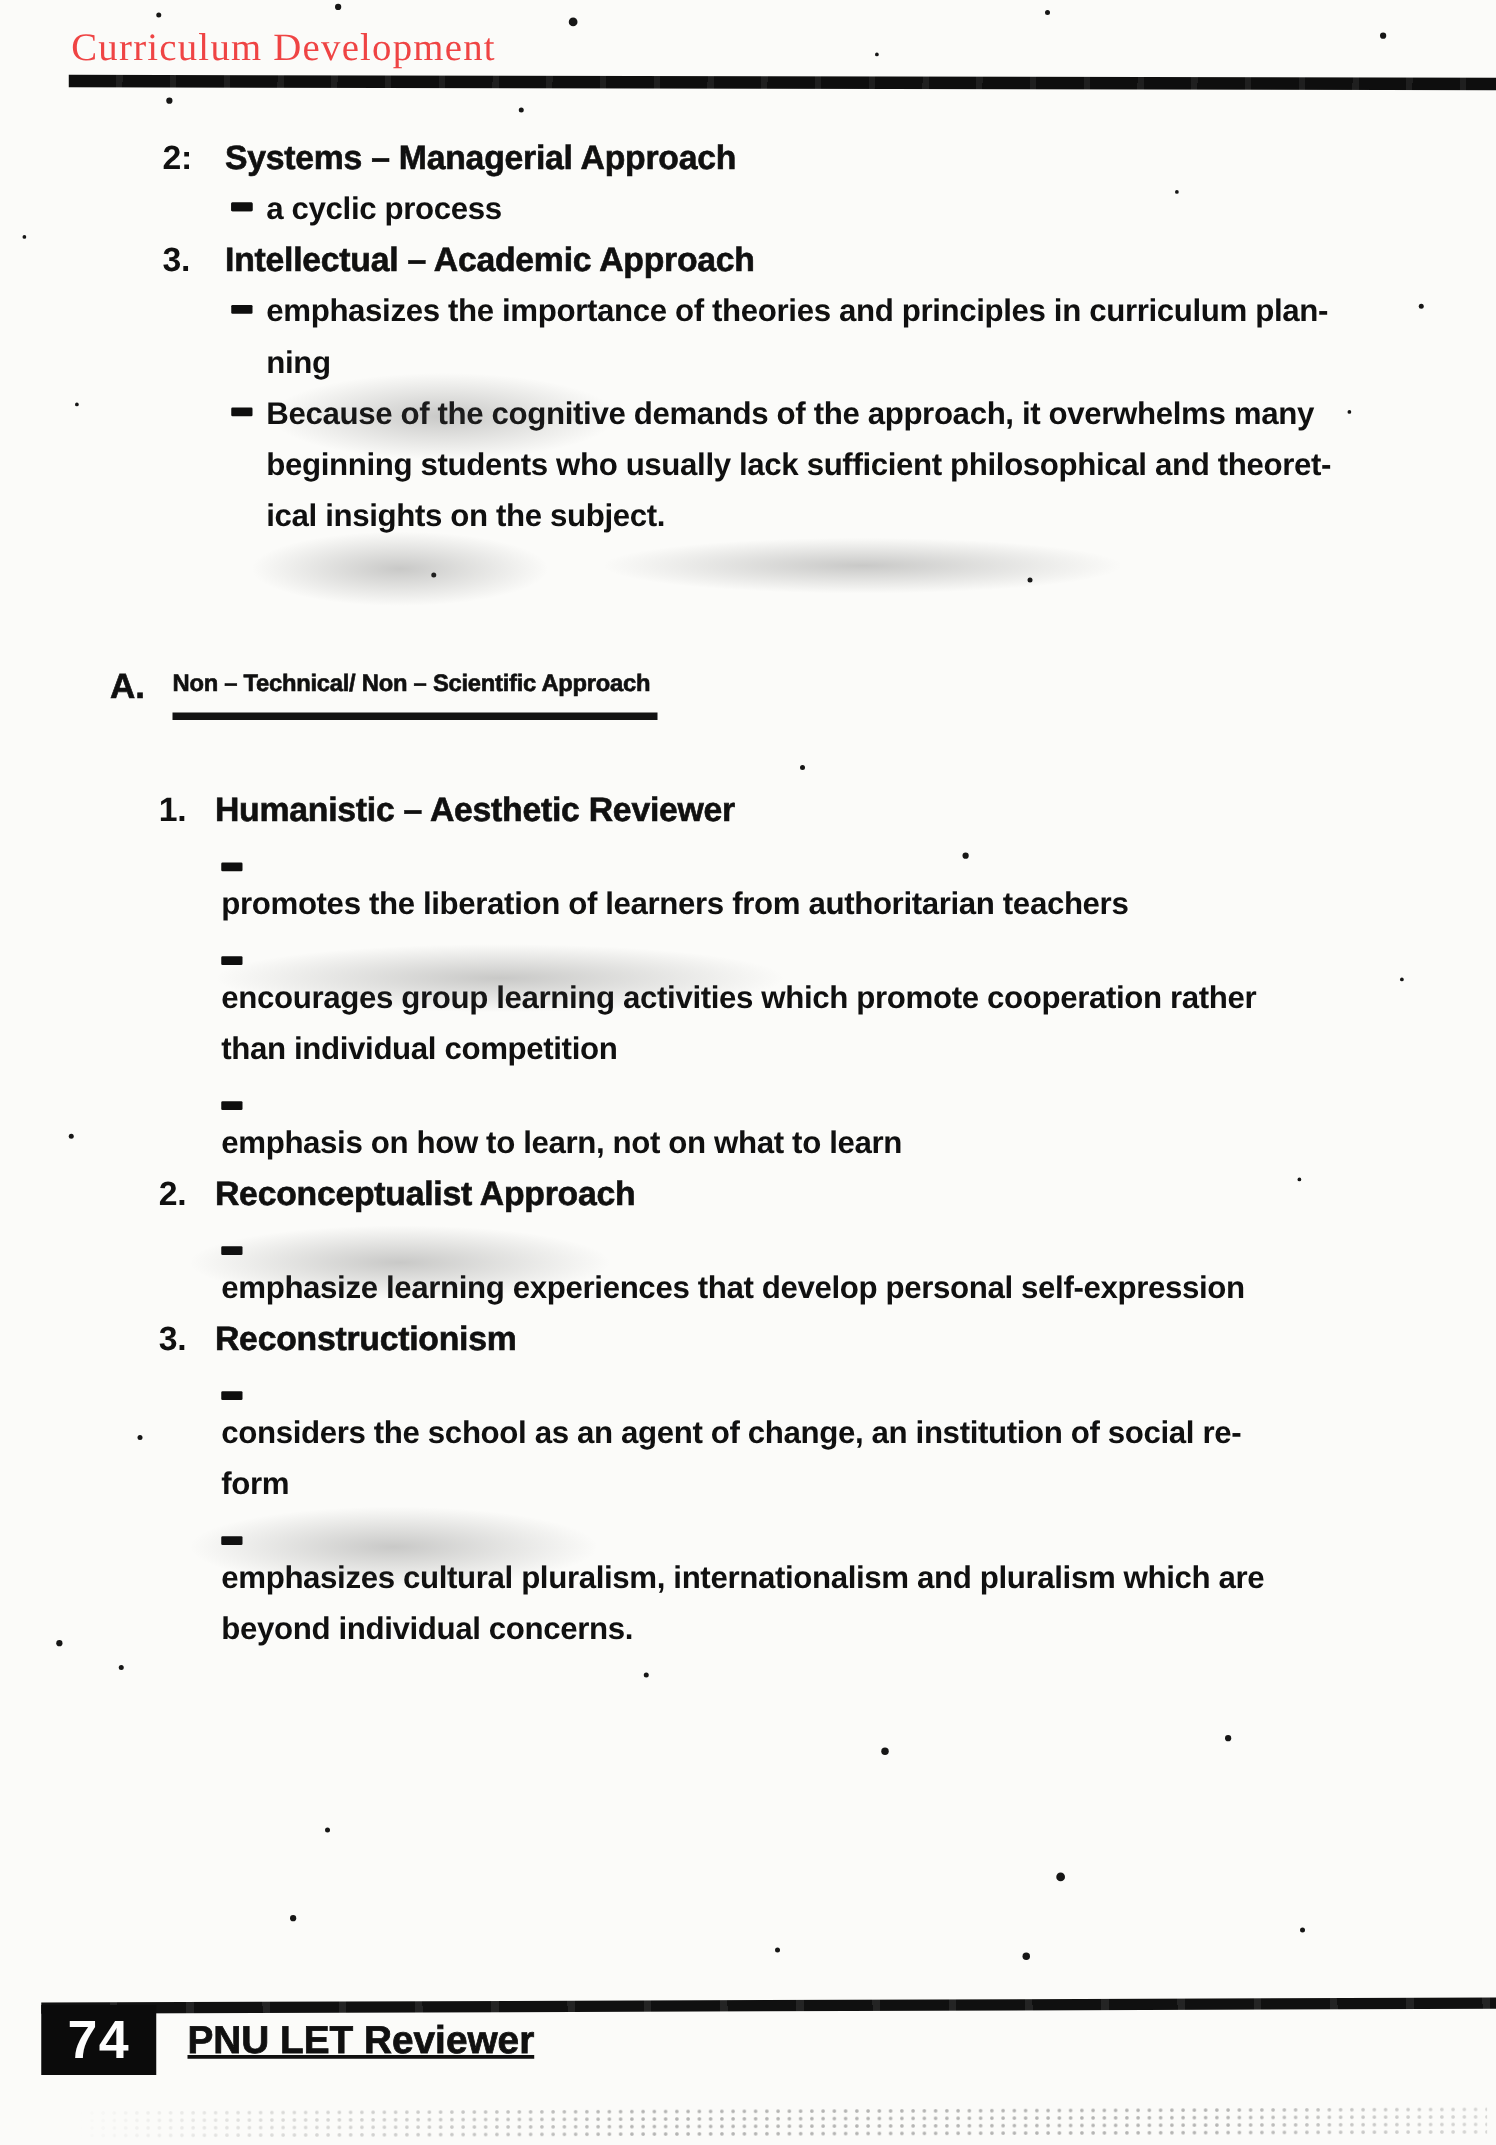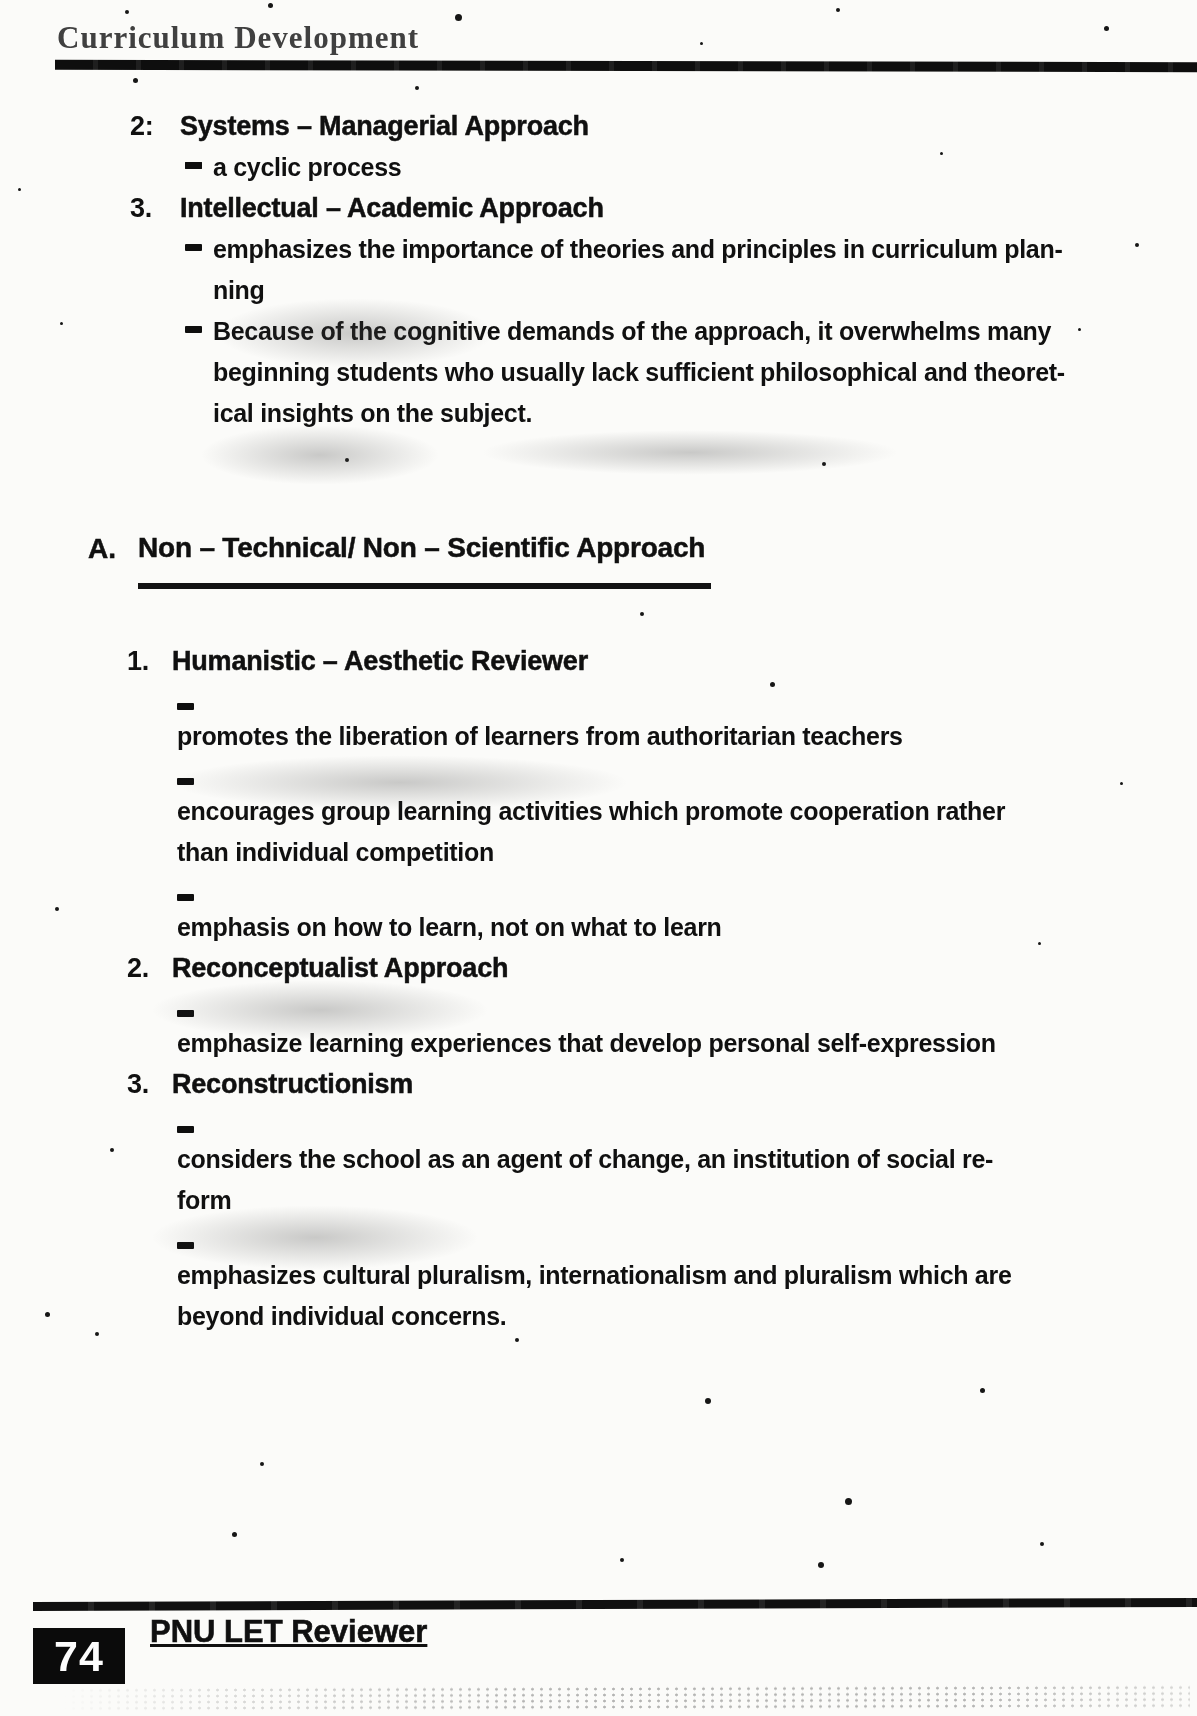--- a/index.html
+++ b/index.html
@@ -8,22 +8,22 @@
     background:#fbfbf9;
     position:relative;
     overflow:hidden;
     font-family:"Liberation Sans", sans-serif;
     color:#101010;
   }
   
   .page-header-title {
     position:absolute; left:57px; top:20px;
     font-family:"Liberation Serif", serif;
-    font-weight:bold; font-size:31px; letter-spacing:1px;
-    color:#404040;
+    font-weight:normal; font-size:31px; letter-spacing:1px;
+    color:#ef4444;
   }
   .header-rule {
     position:absolute; left:55px; top:61px; width:1142px; height:10px;
     background:repeating-linear-gradient(90deg,#0e0e0e 0 38px,#1f1f1f 38px 43px);
     transform:rotate(0.12deg);
   }
   
   .content { position:absolute; top:106px; left:0; right:0; }
   .num-item { display:flex; margin-left:130px; margin-right:30px; }
   .list2 .num-item { margin-left:127px; }
@@ -46,36 +46,36 @@
   }
   .bullet-text {
     font-weight:bold; font-size:25px; line-height:41px;
     letter-spacing:-0.3px; white-space:pre-line;
   }
   
   .section-heading { display:flex; margin-top:95px; margin-left:88px; }
   .section-label { flex:0 0 50px; font-weight:bold; font-size:28px; line-height:40px;
     -webkit-text-stroke:0.5px #101010; }
   .section-title {
-    display:inline-block; font-weight:bold; font-size:28px; line-height:38px;
+    display:inline-block; font-weight:bold; font-size:19px; line-height:38px;
     letter-spacing:-0.2px; -webkit-text-stroke:0.5px #101010;
-    border-bottom:6px solid #131313; padding-bottom:16px; padding-right:6px;
+    border-bottom:6px solid #131313; padding-bottom:3px; padding-right:6px;
   }
   .list2 { margin-top:52px; }
   
   .footer-rule {
     position:absolute; left:33px; top:1600px; width:1164px; height:9px;
     background:repeating-linear-gradient(90deg,#101010 0 55px,#242424 55px 61px);
     transform:rotate(-0.2deg);
   }
   .page-number-box {
     position:absolute; left:33px; top:1604px; width:92px; height:56px;
     background:#0b0b0b; color:#fdfdfd;
     display:flex; align-items:center; justify-content:center;
-    font-weight:bold; font-size:43px; letter-spacing:1px;margin-top:24px;
+    font-weight:bold; font-size:43px; letter-spacing:1px;
   }
   .footer-label {
     position:absolute; left:150px; top:1614px;
     font-weight:bold; font-size:31px; letter-spacing:0px;text-decoration:underline;
     -webkit-text-stroke:0.6px #101010;
   }
   .bottom-smudge {
     position:absolute; left:60px; top:1686px; width:1130px; height:24px;
     background-image:radial-gradient(circle, rgba(40,40,40,.75) 1px, transparent 1.8px);
     background-size:9px 6px;

